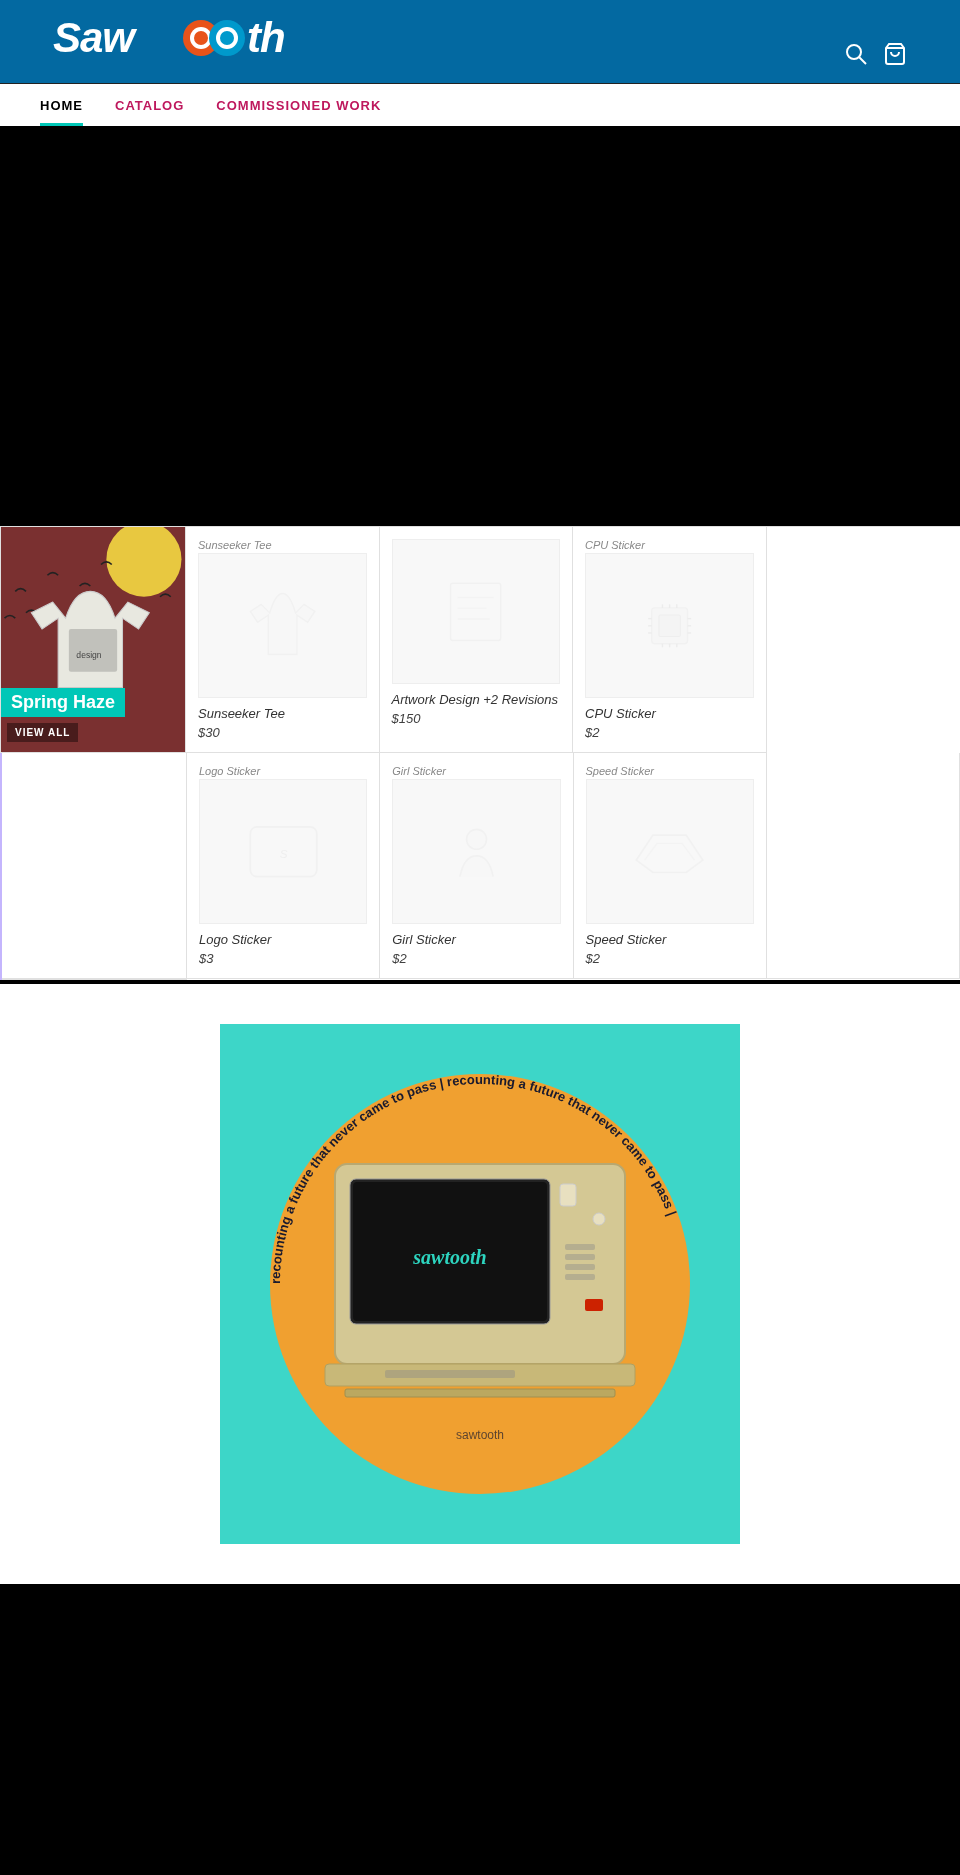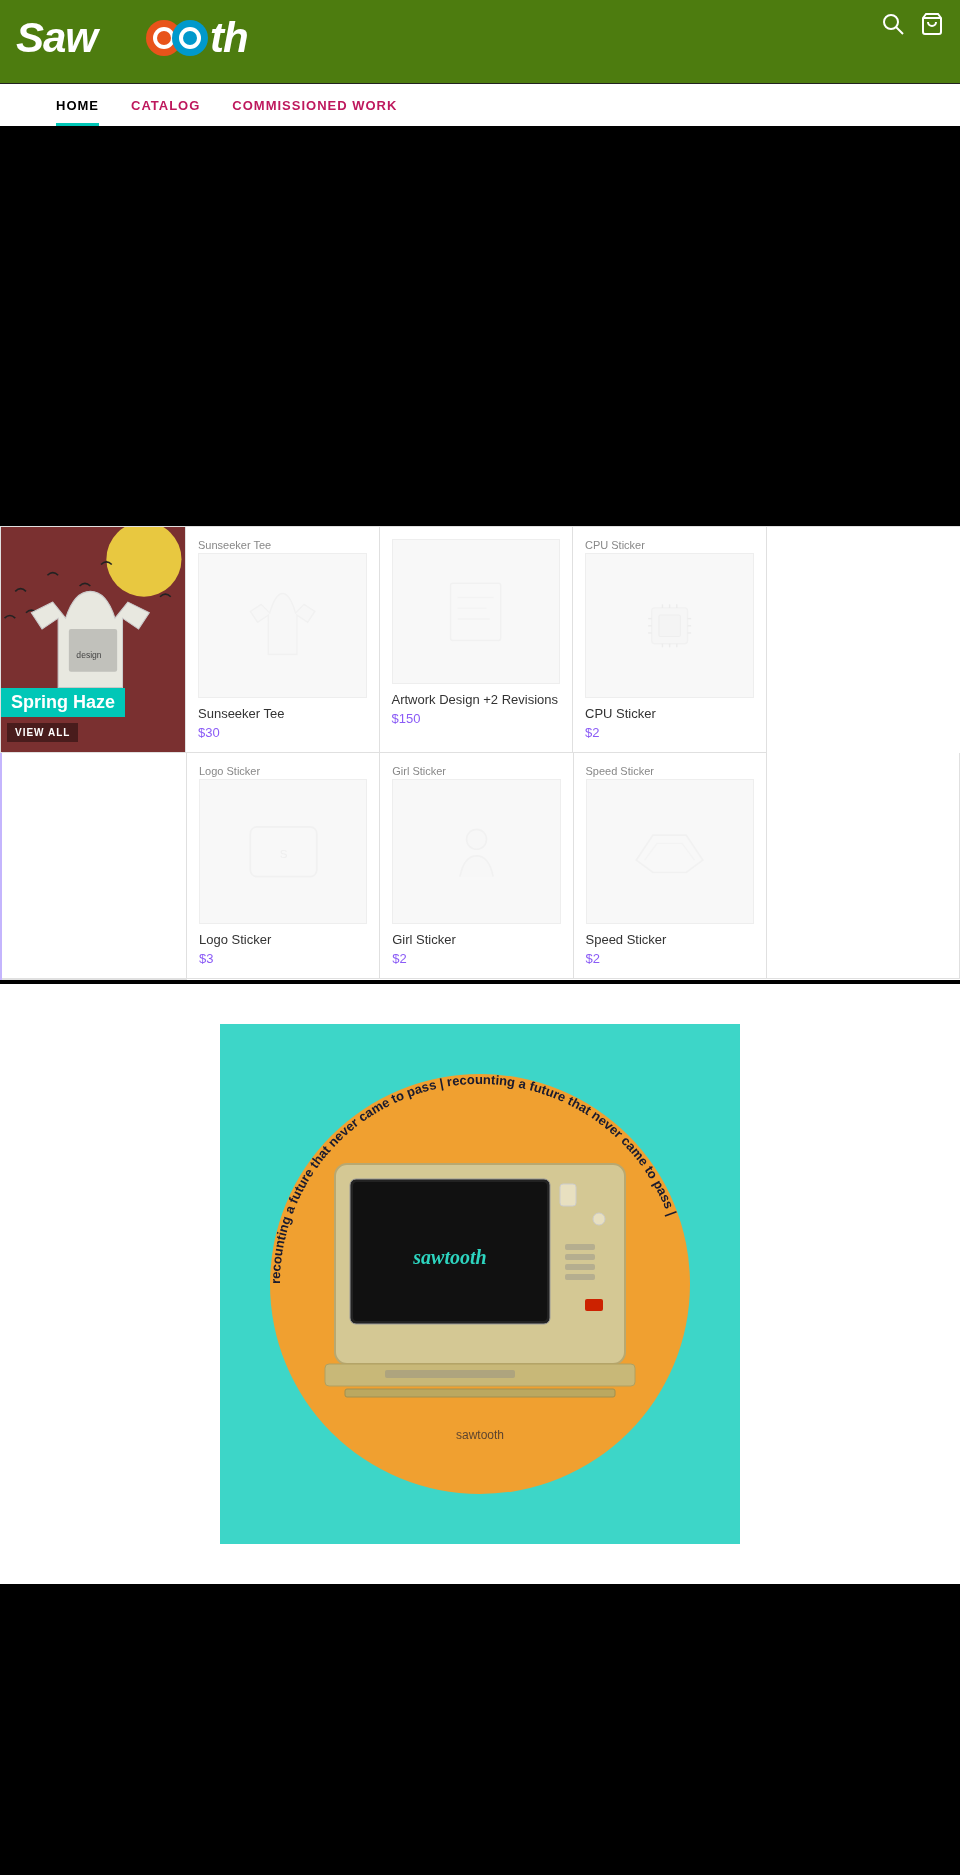--- a/index.html
+++ b/index.html
@@ -1,24 +1,24 @@
 <!DOCTYPE html>
 <html><head>
   <meta charset="utf-8">
   <style>
     * { margin: 0; padding: 0; box-sizing: border-box; }
     body { background: #000; font-family: Arial, Helvetica, sans-serif; width: 960px; }
 
     
     header {
-      background: #4d7c0f;
-      display: flex;
-      align-items: flex-start;
+      background: #0369a1;
+      display: flex;
+      align-items: flex-end;
       justify-content: space-between;
-      padding: 12px 16px;
+      padding: 12px 53px;
       border-bottom: 1px solid #222;
     }
     .logo {
       display: flex;
       align-items: center;
     }
     .logo-text {
       color: #fff;
       font-size: 36px;
       font-weight: 900;
@@ -34,21 +34,21 @@
       background: none;
       border: none;
       cursor: pointer;
       color: #fff;
       font-size: 20px;
     }
 
     
     nav {
       background: #fff;
-      padding: 0 56px;
+      padding: 0 40px;
       display: flex;
       gap: 32px;
       align-items: center;
     }
     .nav-item {
       padding: 14px 0 10px;
       font-size: 13px;
       font-weight: 600;
       letter-spacing: 1px;
       color: #be185d;
@@ -117,20 +117,21 @@
       padding: 4px 8px;
       text-transform: uppercase;
     }
 
     .product-card {
       border-right: 1px solid #e0e0e0;
       border-bottom: 1px solid #e0e0e0;
       padding: 12px;
       cursor: pointer;
       background: #fff;
+      font-style: italic;
     }
     .product-img-container {
       width: 100%;
       padding-bottom: 85%;
       position: relative;
       background: #fff;
       border: 1px solid #eee;
       margin-bottom: 8px;
       overflow: hidden;
     }
@@ -153,21 +154,21 @@
       margin-bottom: 2px;
     }
     .product-name {
       font-size: 13px;
       color: #333;
       font-weight: 400;
       margin-bottom: 4px;
     }
     .product-price {
       font-size: 13px;
-      color: #8b5cf6;
+      color: #404040;
     }
     .sold-out {
       color: #00c7b7;
       font-size: 12px;
       font-weight: 700;
       text-transform: uppercase;
     }
 
     
     .product-grid-row2 {

